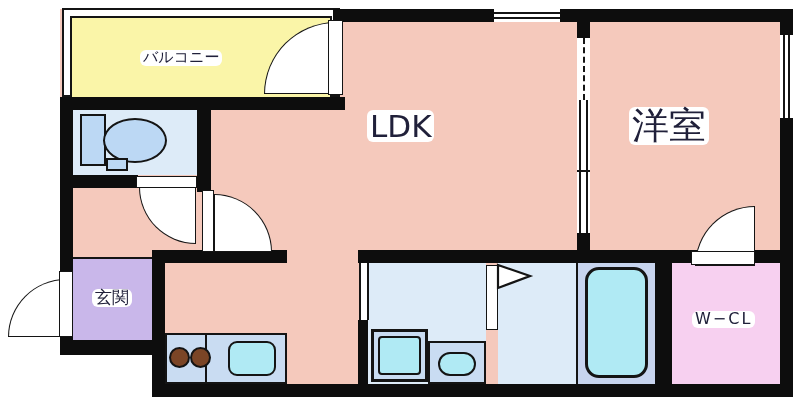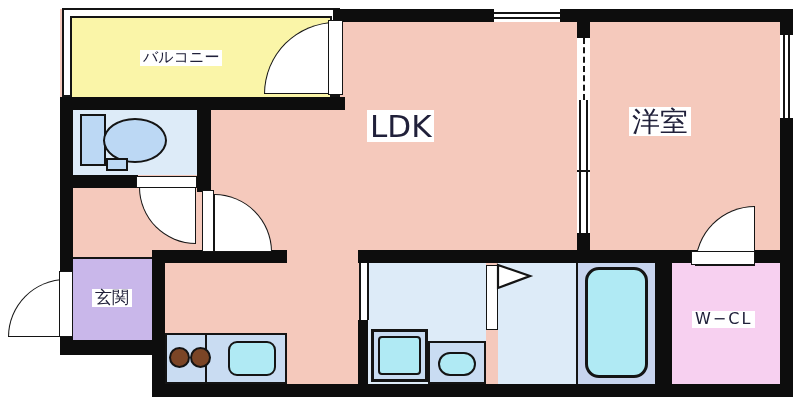--- a/index.html
+++ b/index.html
@@ -3,21 +3,21 @@
 <meta charset="utf-8">
 <style>
   html,body{margin:0;padding:0;background:#fff;}
   body{font-family:"DejaVu Sans","Liberation Sans",sans-serif;}
   #plan{position:relative;width:800px;height:400px;background:#fff;overflow:hidden;}
   .abs{position:absolute;}
   .wall{position:absolute;background:#0d0d0d;}
   .room{position:absolute;}
   .qdisc{position:absolute;background:#fff;border:1.6px solid #141414;box-sizing:border-box;}
   .leaf{position:absolute;background:#fff;border:1.6px solid #141414;box-sizing:border-box;}
-  .lbl{position:absolute;background:#fff;color:#20203a;white-space:nowrap;line-height:1.04;padding:0 3px;}
+  .lbl{position:absolute;background:#fff;color:#20203a;white-space:nowrap;line-height:1.04;padding:0 3px;border-radius:6px;}
   .fix{position:absolute;box-sizing:border-box;}
   .vline{position:absolute;background:#141414;width:2px;}
   .hline{position:absolute;background:#141414;height:2px;}
 </style>
 </head>
 <body>
 
 <div id="plan">
 
   <div class="room" style="left:60px;top:9px;width:733px;height:388px;background:#F5C9BC;"></div>
@@ -109,21 +109,21 @@
   </div>
 
   <div class="fix" style="left:585px;top:267px;width:63px;height:111px;background:#B0EAF4;border:3px solid #141414;border-radius:14px;"></div>
 
   <div class="lbl" style="left:140px;top:50px;font-size:15px;">バルコニー</div>
 
   <div class="lbl" style="left:367px;top:110px;font-size:31px;">
     <div>LDK</div>
   </div>
 
-  <div class="lbl" style="left:629px;top:107px;font-size:28px;">
+  <div class="lbl" style="left:629px;top:107px;font-size:37px;">
     <div>洋室</div>
   </div>
 
   <div class="lbl" style="left:92px;top:289px;font-size:17px;">玄関</div>
 
   <div class="lbl" style="left:692px;top:311px;font-size:16px;letter-spacing:2px;">W−CL</div>
 
 </div>
 
 </body></html>

